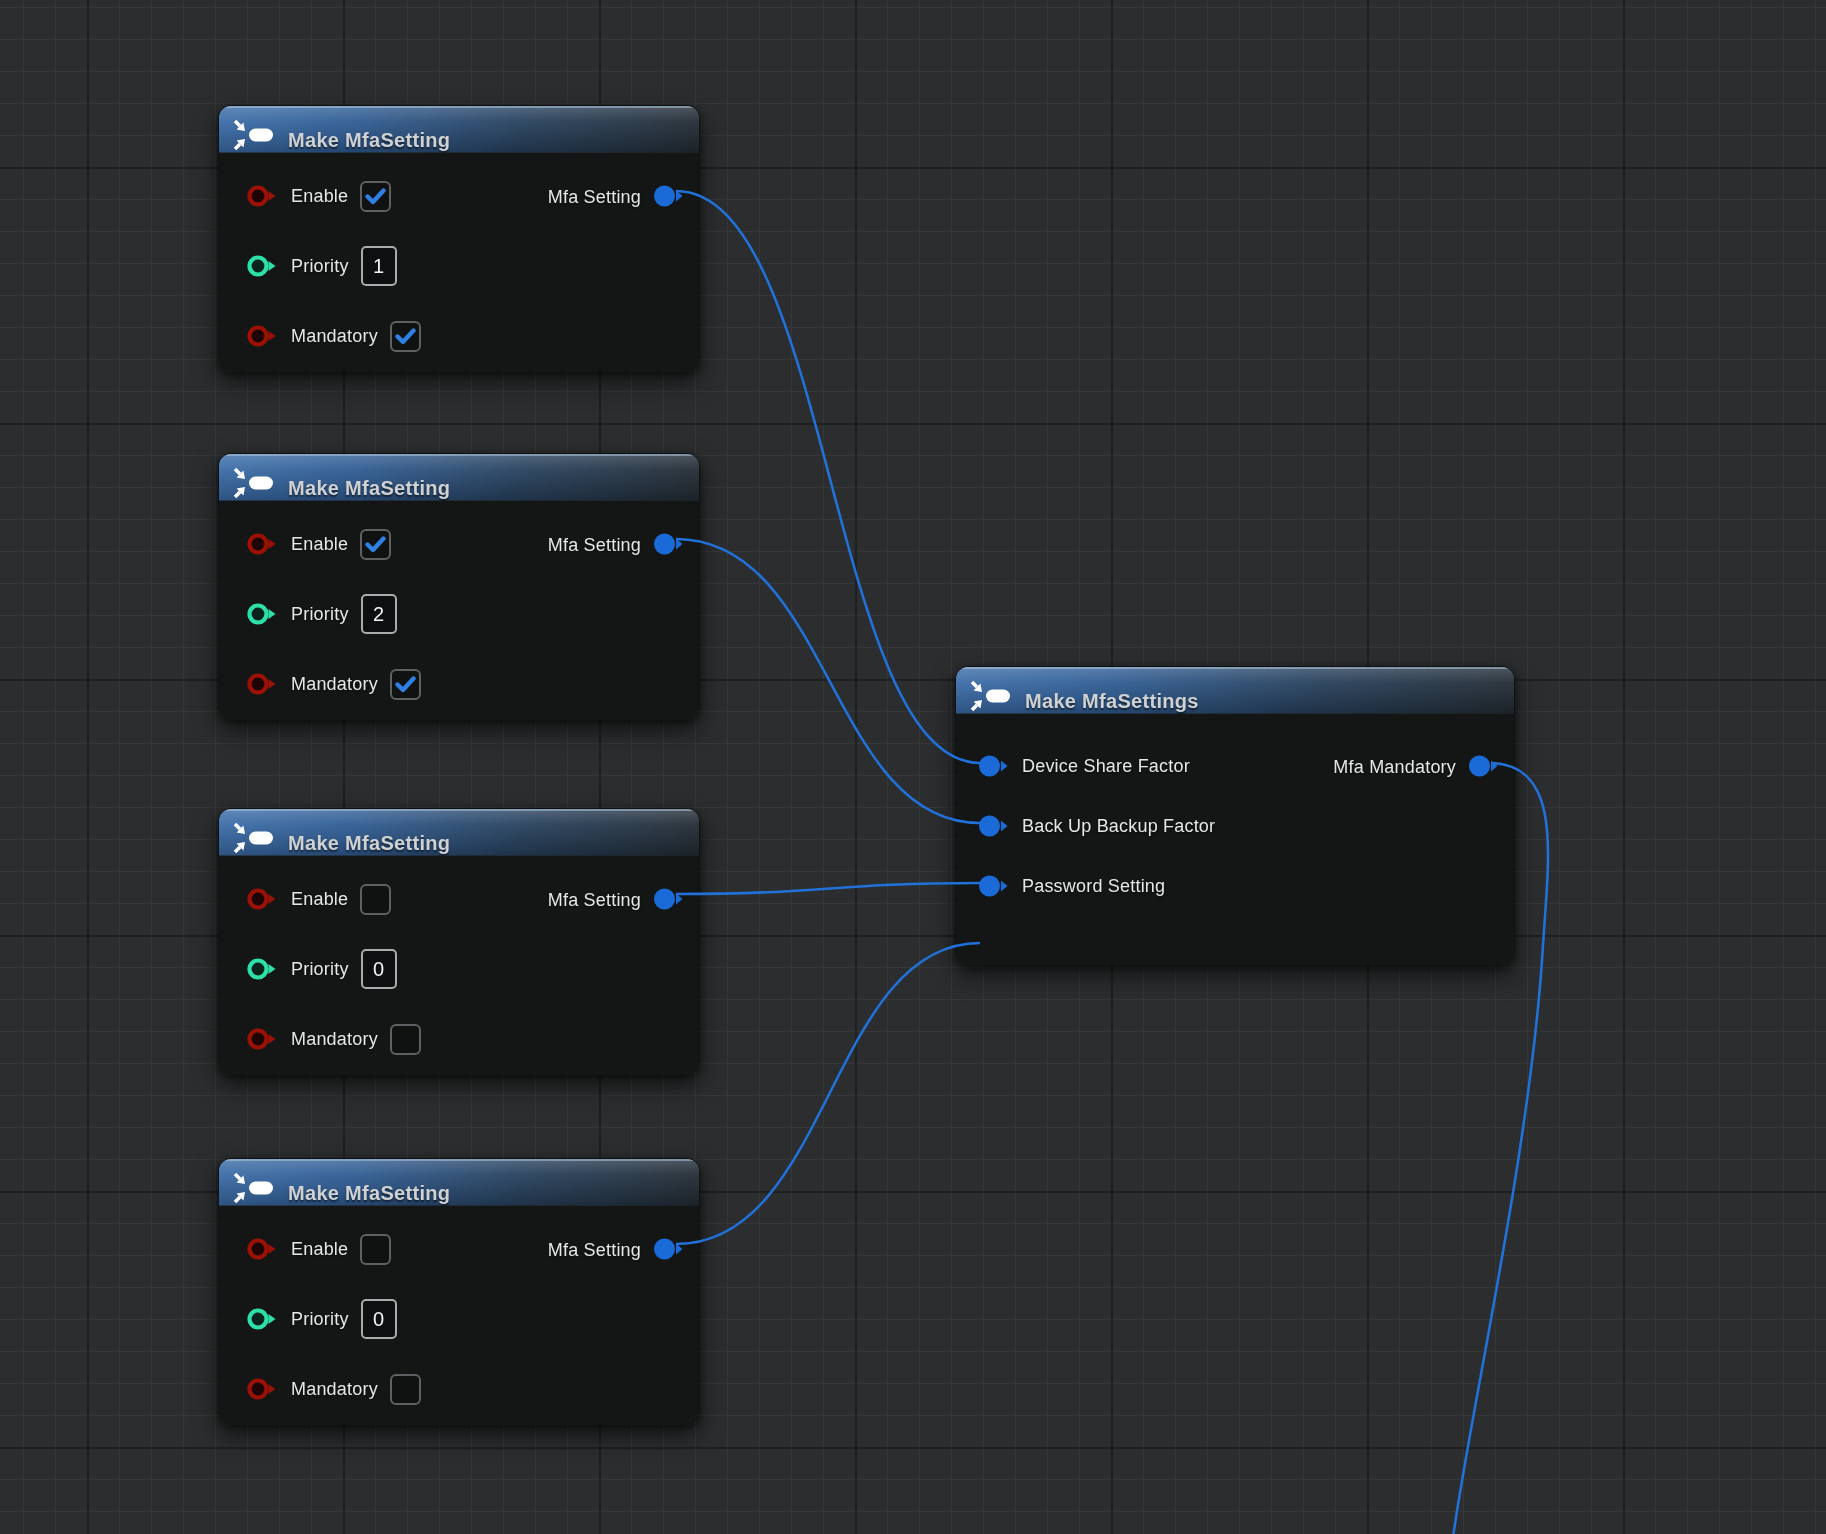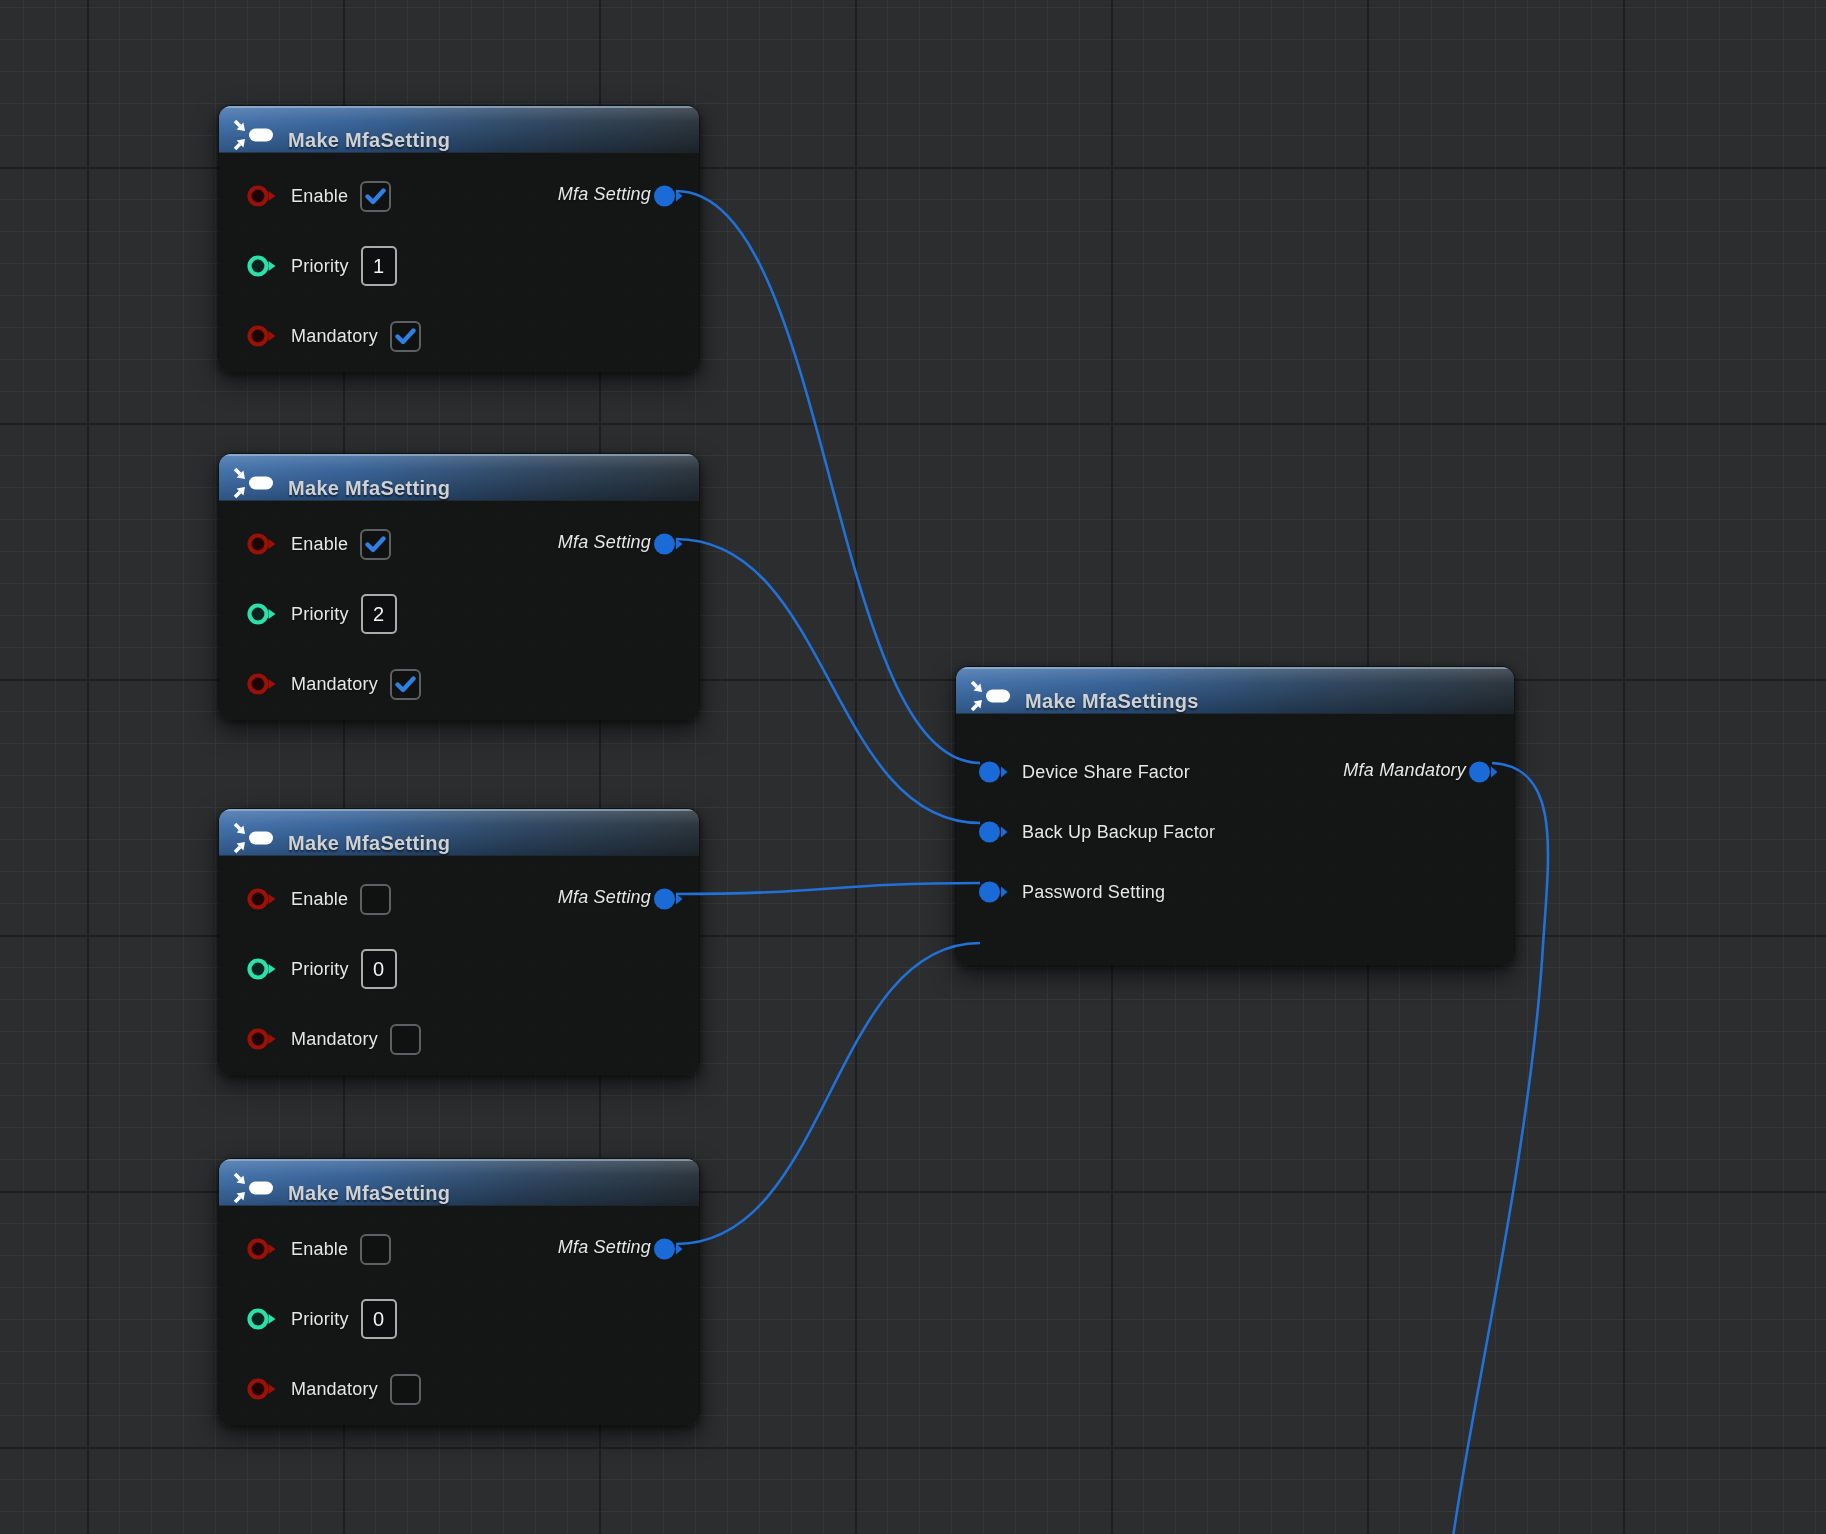--- a/index.html
+++ b/index.html
@@ -40,38 +40,38 @@
     text-shadow:0 2px 2px rgba(0,0,0,.55);
     white-space:nowrap;
   }
   .node-body{
     background:rgba(19,21,21,.94);
     position:relative;
     height:calc(100% - 47px);
     box-sizing:border-box;
   }
   .ls .node-body{padding-top:8px;}
-  .rs .node-body{padding-top:28px;}
+  .rs .node-body{padding-top:22px;}
   .row{
     position:relative;
     display:flex;align-items:center;
   }
   .ls .row{height:70px;}
   .rs .row{height:60px;}
   .pin-svg{flex-shrink:0;margin-left:28px;}
   .rs .pin-svg{margin-left:22px;}
   .pin-label{
     margin-left:14px;
     color:#e6e7e7;font-size:18px;letter-spacing:.2px;
     text-shadow:0 1px 2px rgba(0,0,0,.5);
     white-space:nowrap;
   }
   .out{
     position:absolute;right:16px;top:50%;transform:translateY(-50%);
-    display:flex;align-items:flex-start;gap:2px;font-style:italic;
+    display:flex;align-items:flex-end;gap:12px;
   }
   .out .pin-label{margin-left:0;}
   .checkbox{
     width:31px;height:31px;margin-left:12px;
     box-sizing:border-box;
     border:2px solid #5d6163;border-radius:6px;
     background:#101212;
     display:flex;align-items:center;justify-content:center;
   }
   .checkbox svg{display:none;}

